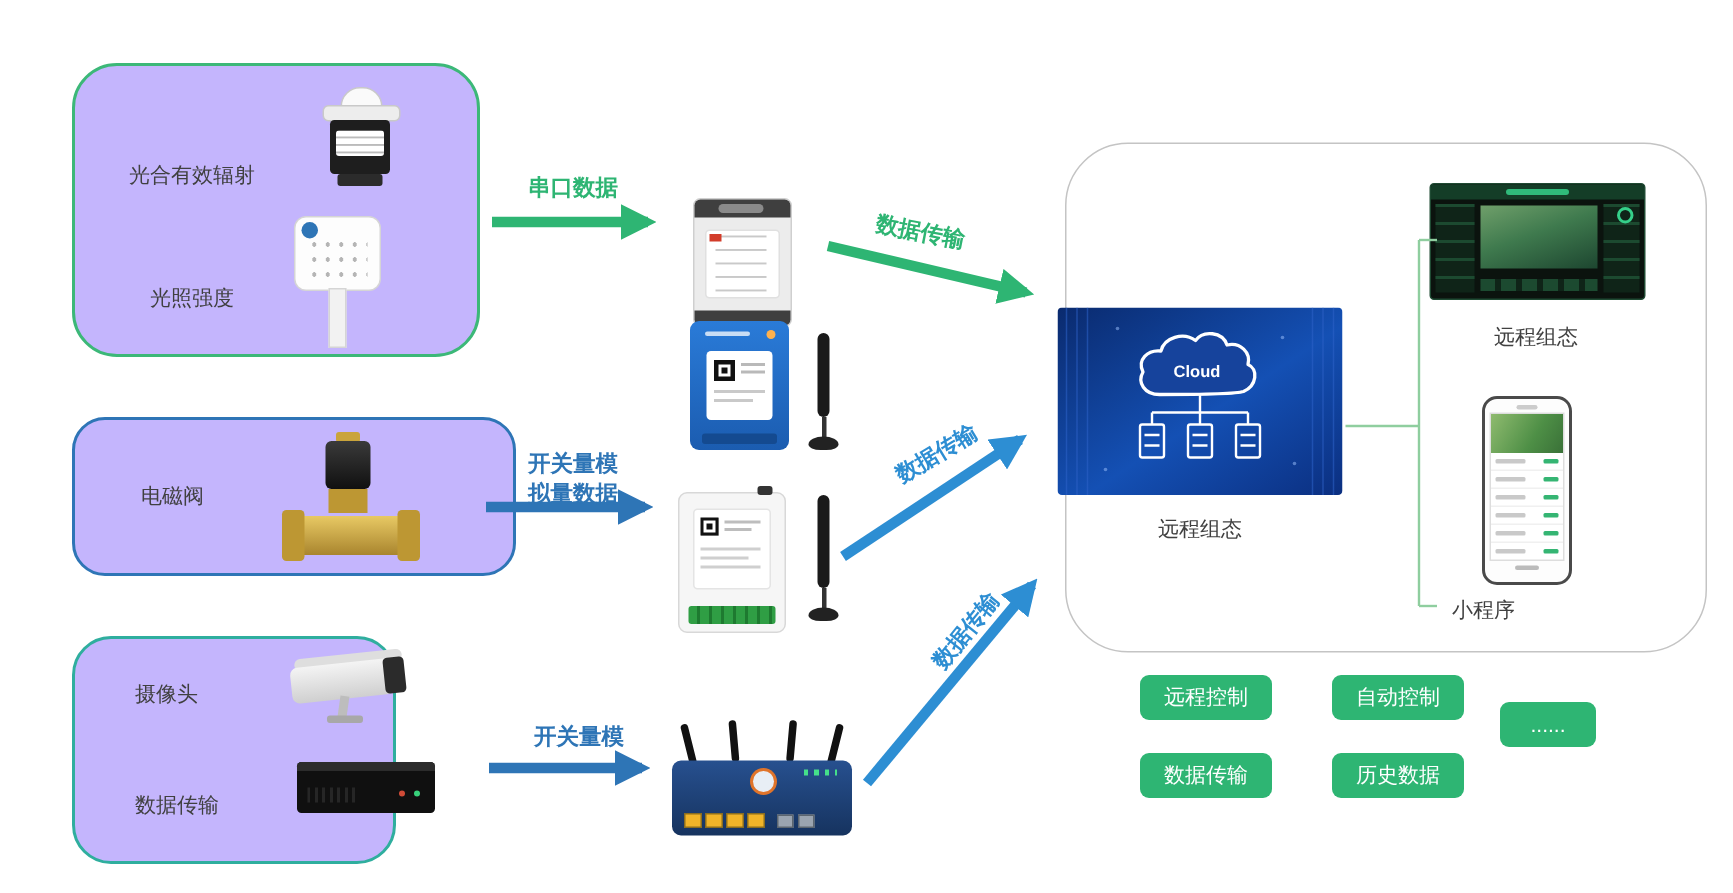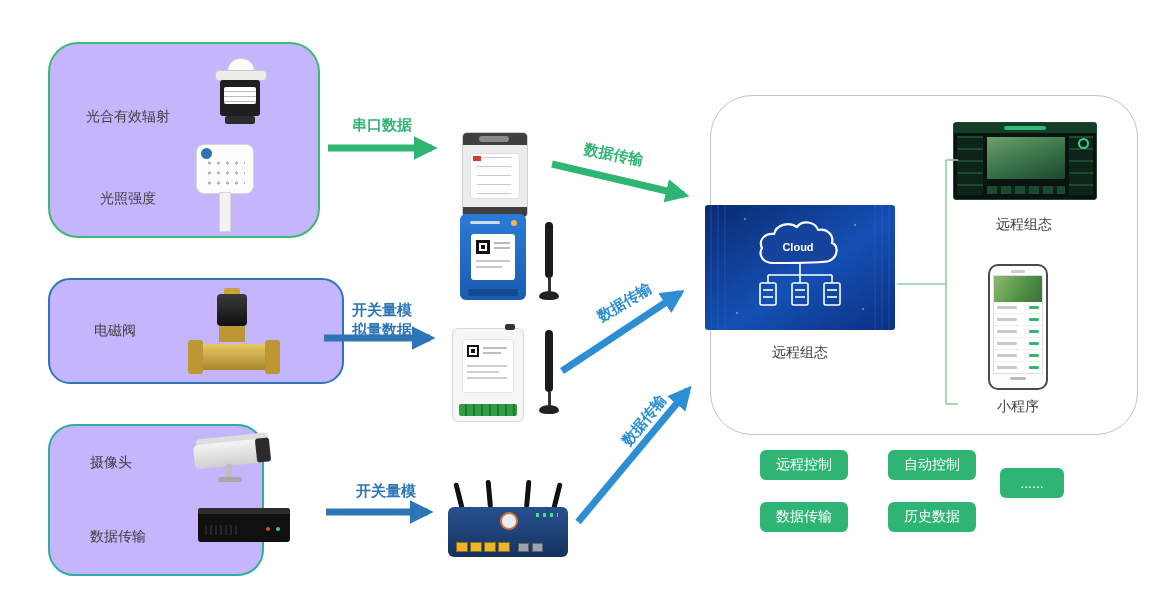--- a/index.html
+++ b/index.html
@@ -312,21 +312,21 @@
       <div class="hero"></div>
       <div class="prow"></div>
         <div class="prow"></div>
         <div class="prow"></div>
         <div class="prow"></div>
         <div class="prow"></div>
         <div class="prow"></div>
     </div>
     <div class="home"></div>
   </div>
-  <span class="lbl" style="left:968px;top:398px;width:100px;text-align:center;">小程序</span>
+  <span class="lbl" style="left:968px;top:398px;width:100px;">小程序</span>
 
   <div class="badge" style="left:760px;top:450px;width:88px;height:30px;">远程控制</div>
   <div class="badge" style="left:888px;top:450px;width:88px;height:30px;">自动控制</div>
   <div class="badge" style="left:760px;top:502px;width:88px;height:30px;">数据传输</div>
   <div class="badge" style="left:888px;top:502px;width:88px;height:30px;">历史数据</div>
   <div class="badge" style="left:1000px;top:468px;width:64px;height:30px;">......</div>
 
   <svg class="ovl" width="1155" height="595" viewBox="0 0 1155 595">
     <defs>
       <marker id="ah-g" markerWidth="3.4" markerHeight="3.4" refX="2.6" refY="1.7" orient="auto" markerUnits="strokeWidth">

